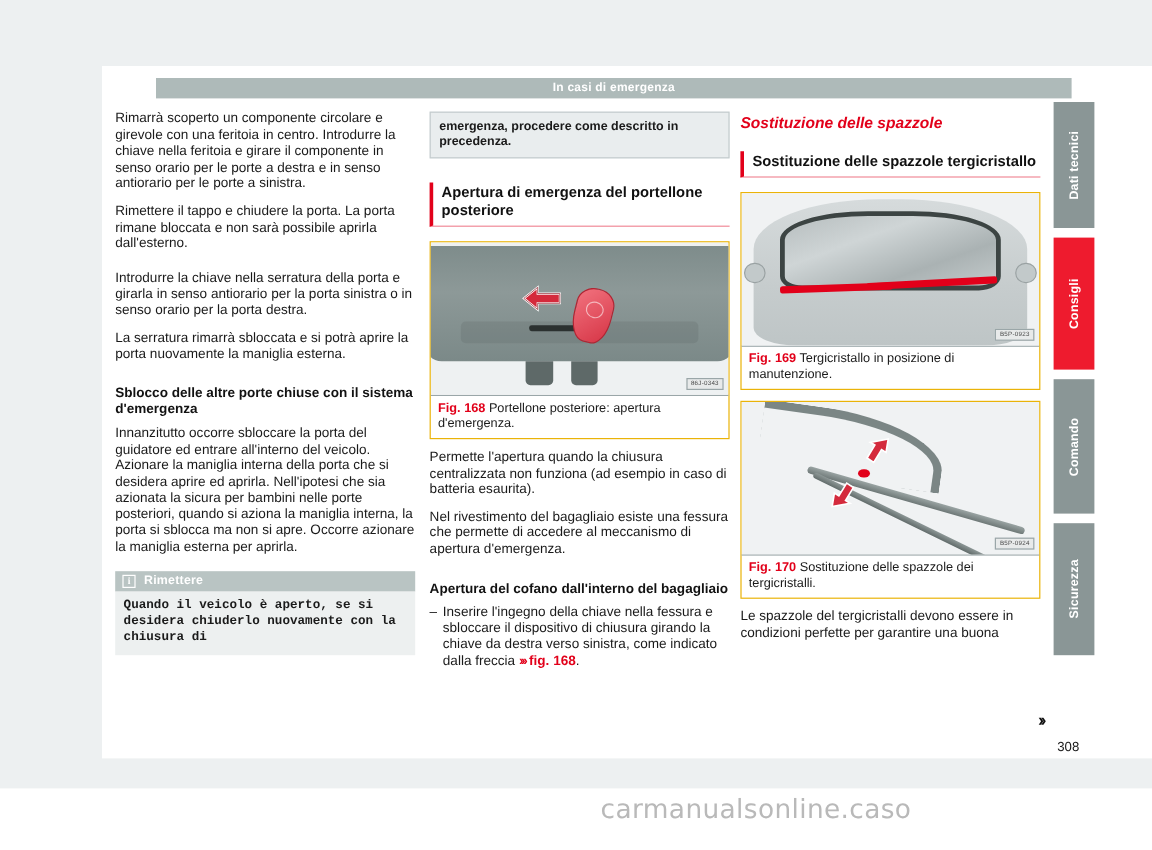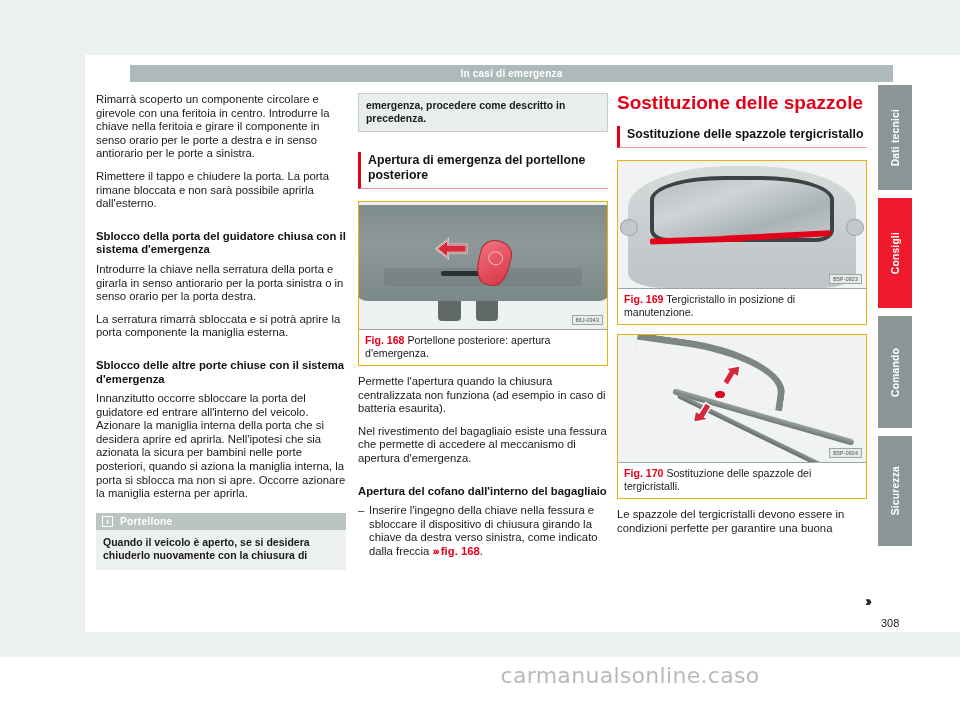--- a/index.html
+++ b/index.html
@@ -90,24 +90,25 @@
     font-size: 12.3px;
     font-weight: bold;
     line-height: 15px;
     color: #111111;
     display: block;
   }
 
   
   .chapter-title {
     color: #e2001a;
-    font-size: 19px;
+    font-size: 13px;
     font-weight: bold;
     line-height: 19px;
     margin: 0 0 14px 0;
+    font-style: italic;
   }
 
   
   .figure {
     border: 1px solid #eab308;
     margin-bottom: 9px;
     background: #ffffff;
   }
   .fig-img {
     position: relative;
@@ -250,20 +251,21 @@
     font-size: 10.3px; font-weight: bold; color: #ffffff;
     letter-spacing: .2px;
   }
   .adv-body {
     background: #edf0f0;
     padding: 6px 7px 8px 7px;
     font-size: 10.5px;
     font-weight: bold;
     line-height: 13.2px;
     color: #1a1a1a;
+    font-family: Liberation Mono, monospace;
   }
 
   
   .dash-item {
     display: flex;
     font-size: 11.3px;
     line-height: 13.6px;
     color: #1a1a1a;
   }
   .dash-item .dash { width: 11px; flex: 0 0 11px; }
@@ -330,34 +332,33 @@
   <div class="sheet"></div>
 
   <div class="running-head">In casi di emergenza</div>
 
   <div class="col col-1">
 
     <p class="body">Rimarrà scoperto un componente circolare e girevole con una feritoia in centro. Introdurre la chiave nella feritoia e girare il componente in senso orario per le porte a destra e in senso antiorario per le porte a sinistra.</p>
     <p class="body">Rimettere il tappo e chiudere la porta. La porta rimane bloccata e non sarà possibile aprirla dall'esterno.</p>
 
     <div class="spacer-sm"></div>
-    <h3 class="subhead">Sblocco della porta del guidatore chiusa con il sistema d'emergenza</h3>
 
     <p class="body">Introdurre la chiave nella serratura della porta e girarla in senso antiorario per la porta sinistra o in senso orario per la porta destra.</p>
-    <p class="body">La serratura rimarrà sbloccata e si potrà aprire la porta componente la maniglia esterna.</p>
+    <p class="body">La serratura rimarrà sbloccata e si potrà aprire la porta nuovamente la maniglia esterna.</p>
 
     <div class="spacer-sm"></div>
     <h3 class="subhead">Sblocco delle altre porte chiuse con il sistema d'emergenza</h3>
 
     <p class="body">Innanzitutto occorre sbloccare la porta del guidatore ed entrare all'interno del veicolo. Azionare la maniglia interna della porta che si desidera aprire ed aprirla. Nell'ipotesi che sia azionata la sicura per bambini nelle porte posteriori, quando si aziona la maniglia interna, la porta si sblocca ma non si apre. Occorre azionare la maniglia esterna per aprirla.</p>
 
     <div class="adv-box">
       <div class="adv-head">
         <div class="adv-ico">i</div>
-        <span class="lbl">Portellone</span>
+        <span class="lbl">Rimettere</span>
       </div>
       <div class="adv-body">Quando il veicolo è aperto, se si desidera chiuderlo nuovamente con la chiusura di</div>
     </div>
   </div>
 
   <div class="col col-2">
 
     <div class="note-box">emergenza, procedere come descritto in precedenza.</div>
 
     <div class="sec-title">

